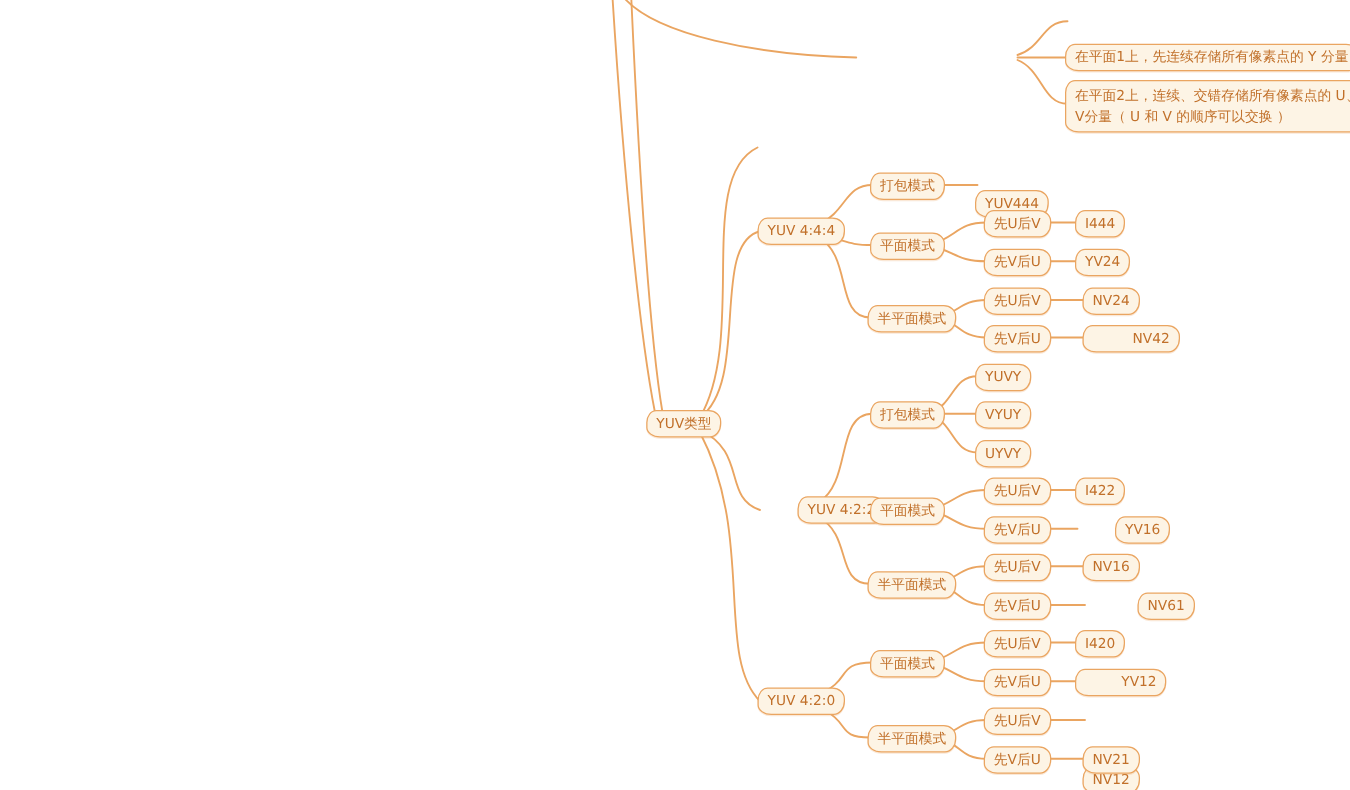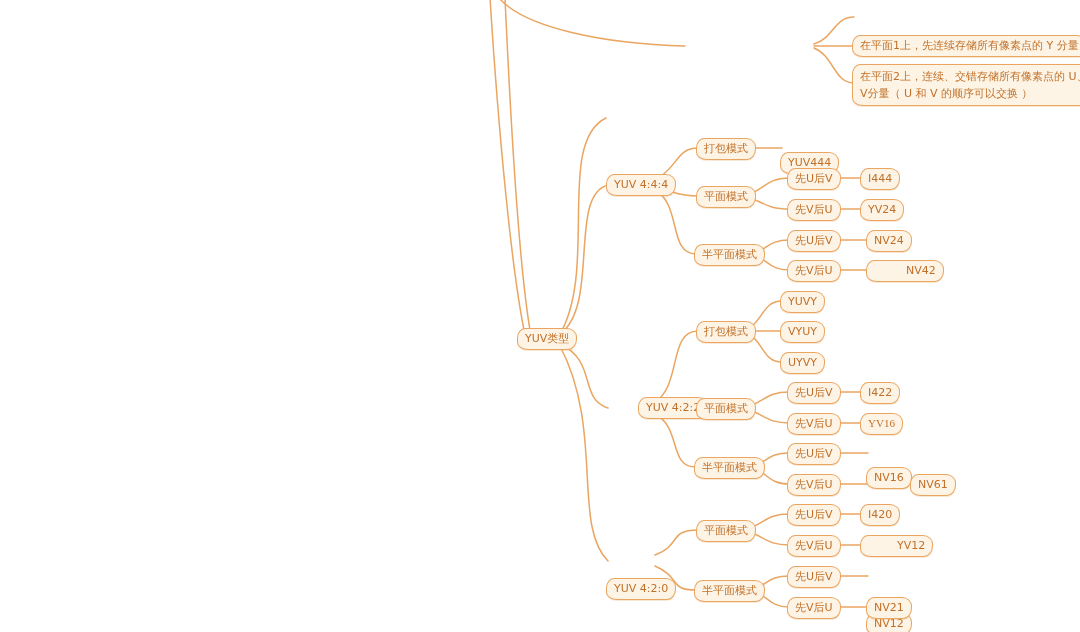--- a/index.html
+++ b/index.html
@@ -95,21 +95,21 @@
   </svg>
 
   <div class="node" style="left:852px;top:35px;">在平面1上，先连续存储所有像素点的 Y 分量</div>
   <div class="node wrap" style="left:852px;top:64px;width:244px;">在平面2上，连续、交错存储所有像素点的 U、V分量（ U 和 V 的顺序可以交换 ）</div>
 
 
   <div class="node" style="left:517px;top:328px;min-width:50px;">YUV类型</div>
 
   <div class="node" style="left:606px;top:174px;min-width:55px;">YUV 4:4:4</div>
   <div class="node" style="left:606px;top:397px;min-width:55px;margin-left:32px;">YUV 4:2:2</div>
-  <div class="node" style="left:606px;top:550px;min-width:55px;margin-top:28px;">YUV 4:2:0</div>
+  <div class="node" style="left:606px;top:550px;min-width:55px;">YUV 4:2:0</div>
 
   <div class="node" style="left:696px;top:138px;">打包模式</div>
   <div class="node" style="left:780px;top:152px;">YUV444</div>
   <div class="node" style="left:696px;top:186px;">平面模式</div>
   <div class="node" style="left:787px;top:168px;">先U后V</div>
   <div class="node" style="left:860px;top:168px;">I444</div>
   <div class="node" style="left:787px;top:199px;">先V后U</div>
   <div class="node" style="left:860px;top:199px;">YV24</div>
   <div class="node" style="left:694px;top:244px;">半平面模式</div>
   <div class="node" style="left:787px;top:230px;">先U后V</div>
@@ -118,24 +118,24 @@
   <div class="node" style="left:866px;top:260px;padding-left:39px;">NV42</div>
 
   <div class="node" style="left:696px;top:321px;">打包模式</div>
   <div class="node" style="left:780px;top:291px;">YUVY</div>
   <div class="node" style="left:780px;top:321px;">VYUY</div>
   <div class="node" style="left:780px;top:352px;">UYVY</div>
   <div class="node" style="left:696px;top:398px;">平面模式</div>
   <div class="node" style="left:787px;top:382px;">先U后V</div>
   <div class="node" style="left:860px;top:382px;">I422</div>
   <div class="node" style="left:787px;top:413px;">先V后U</div>
-  <div class="node" style="left:860px;top:413px;font-family:Liberation Serif, serif;">YV16</div>
+  <div class="node" style="left:892px;top:413px;">YV16</div>
   <div class="node" style="left:694px;top:457px;">半平面模式</div>
   <div class="node" style="left:787px;top:443px;">先U后V</div>
-  <div class="node" style="left:866px;top:443px;margin-top:24px;">NV16</div>
+  <div class="node" style="left:866px;top:443px;">NV16</div>
   <div class="node" style="left:787px;top:474px;">先V后U</div>
   <div class="node" style="left:866px;top:474px;margin-left:44px;">NV61</div>
 
   <div class="node" style="left:696px;top:520px;">平面模式</div>
   <div class="node" style="left:787px;top:504px;">先U后V</div>
   <div class="node" style="left:860px;top:504px;">I420</div>
   <div class="node" style="left:787px;top:535px;">先V后U</div>
   <div class="node" style="left:860px;top:535px;padding-left:36px;">YV12</div>
   <div class="node" style="left:694px;top:580px;">半平面模式</div>
   <div class="node" style="left:787px;top:566px;">先U后V</div>

